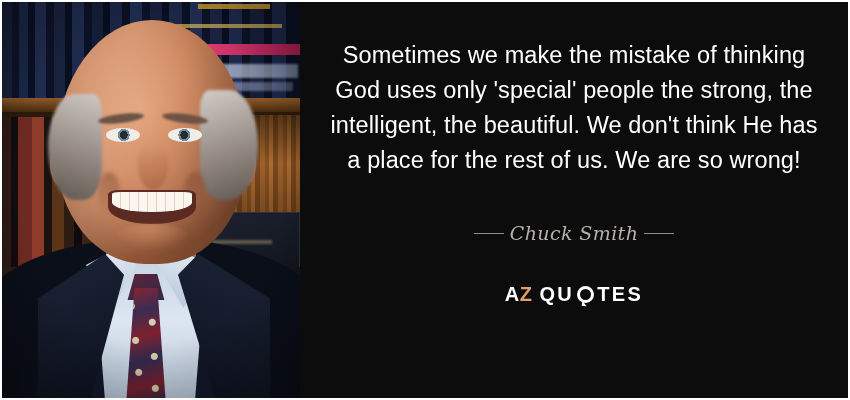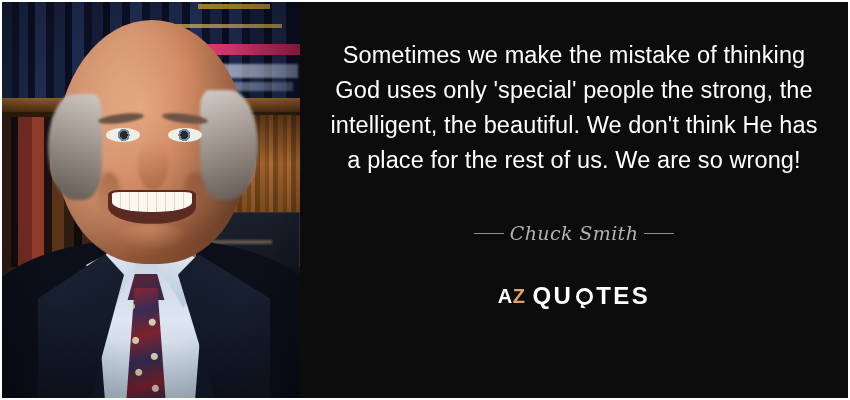--- a/index.html
+++ b/index.html
@@ -324,21 +324,21 @@
     font-size:20px;
     font-weight:bold;
     letter-spacing:.5px;
     line-height:1;
   }
   .logo-a{ color:#ffffff; }
   .logo-z{ color:#e0a268; }
   .logo-quotes{
     display:flex;
     align-items:center;
-    font-size:24px;
+    font-size:20px;
     font-weight:bold;
     color:#ffffff;
     letter-spacing:2.4px;
     line-height:1;
   }
   .logo-bubble{
     position:relative;
     display:inline-block;
     width:17px; height:17px;
     border:3px solid #ffffff;

